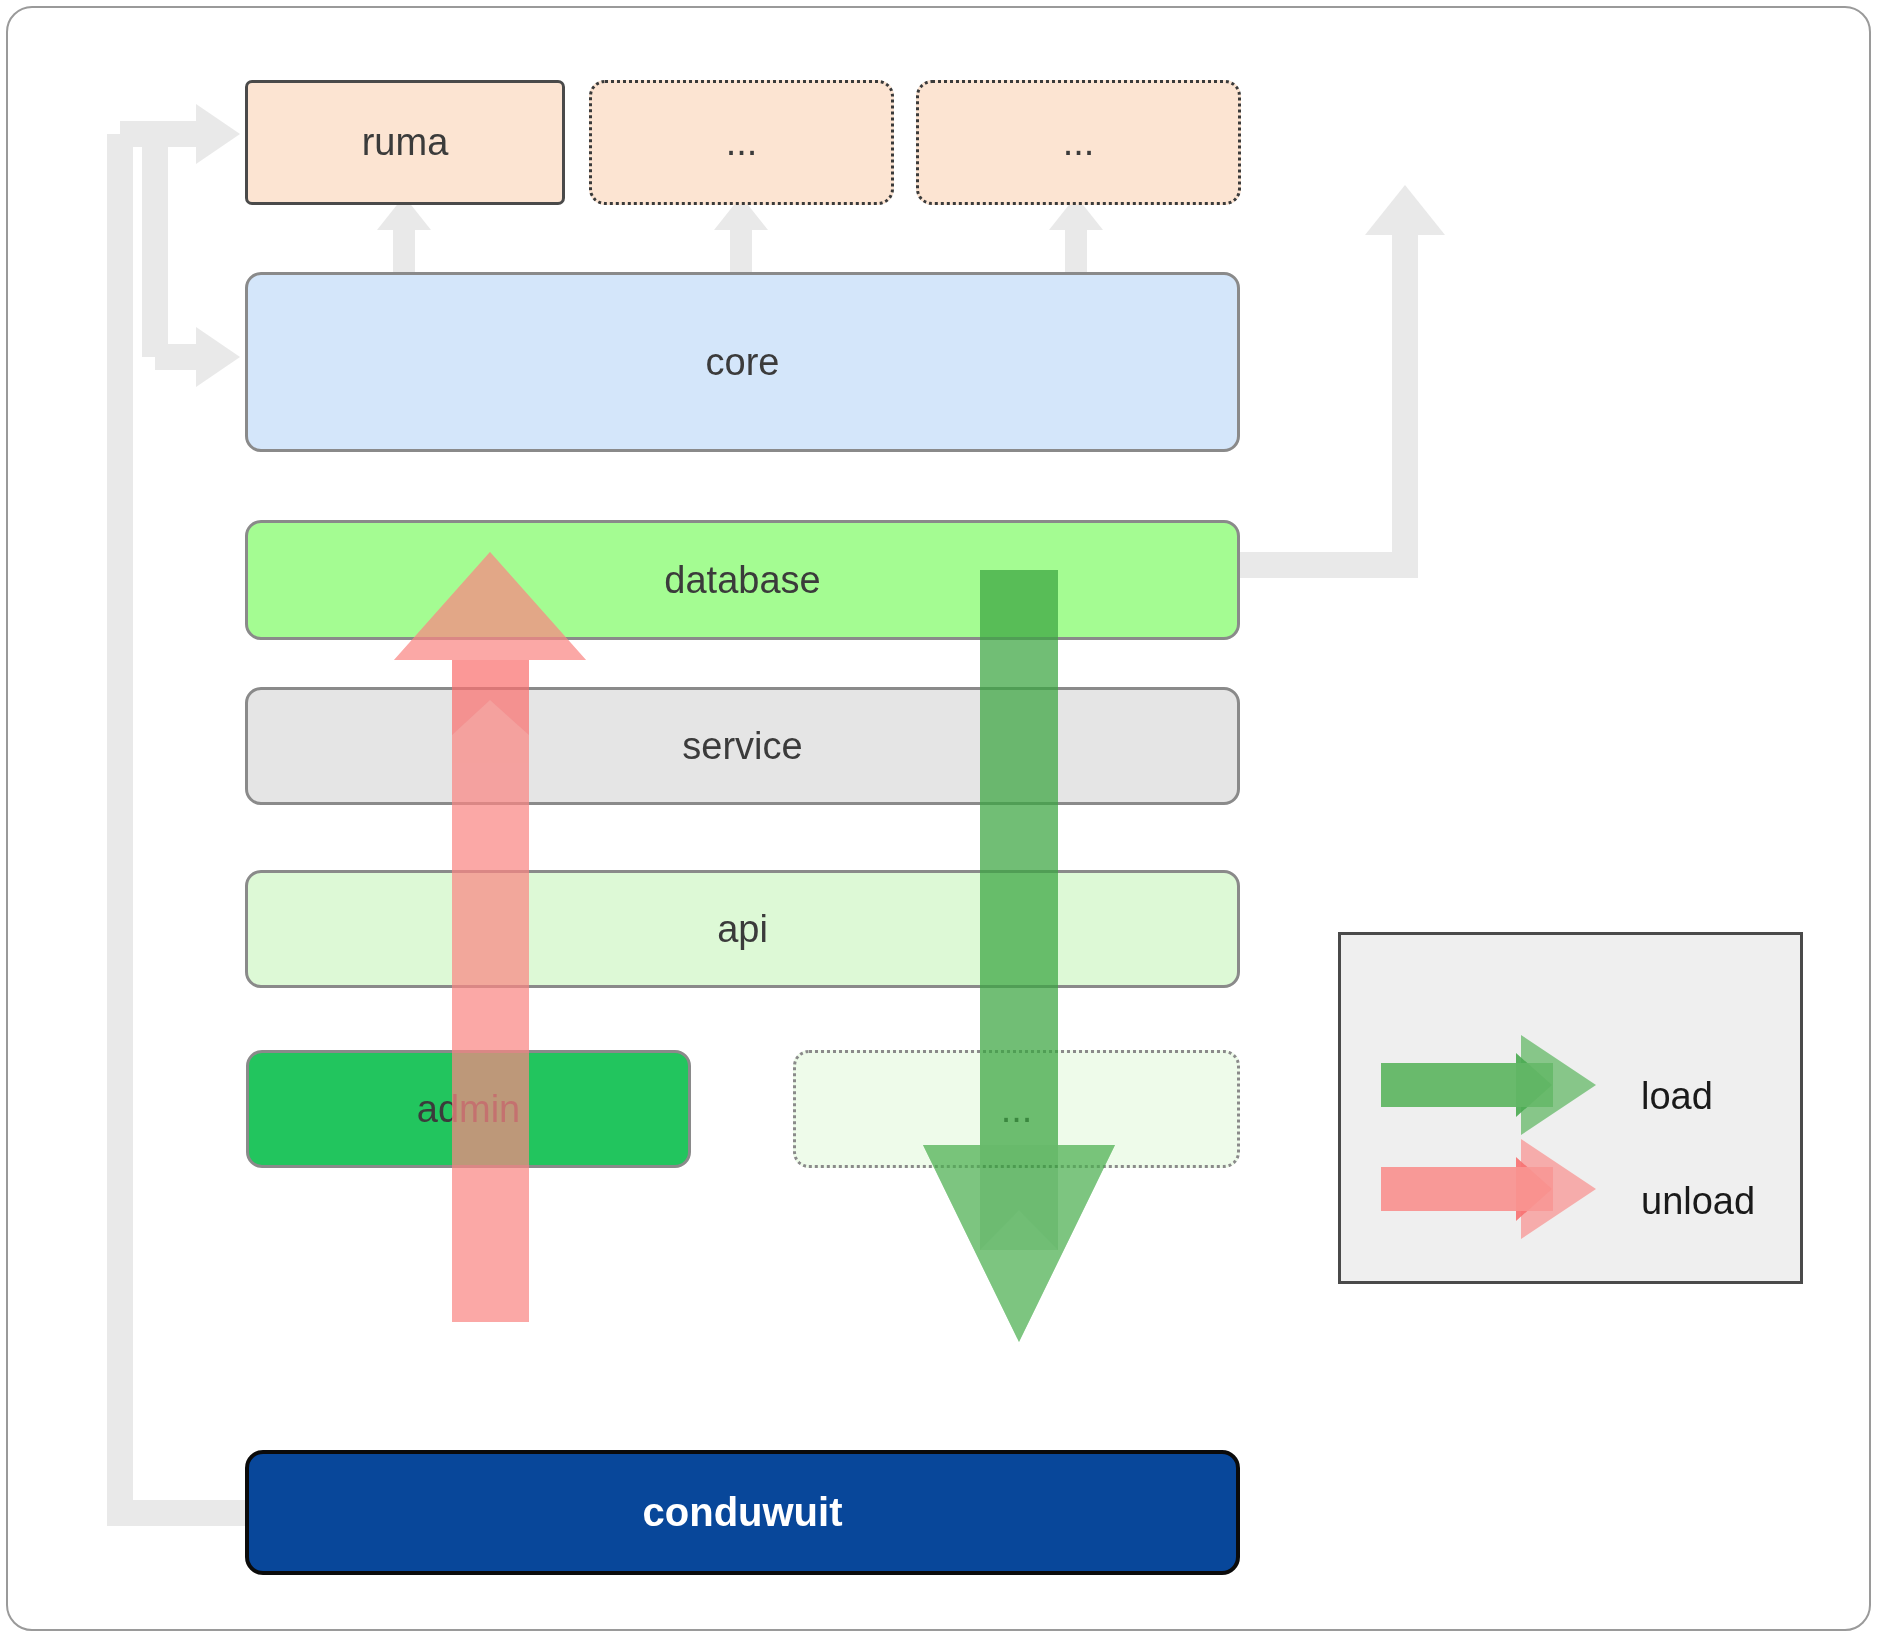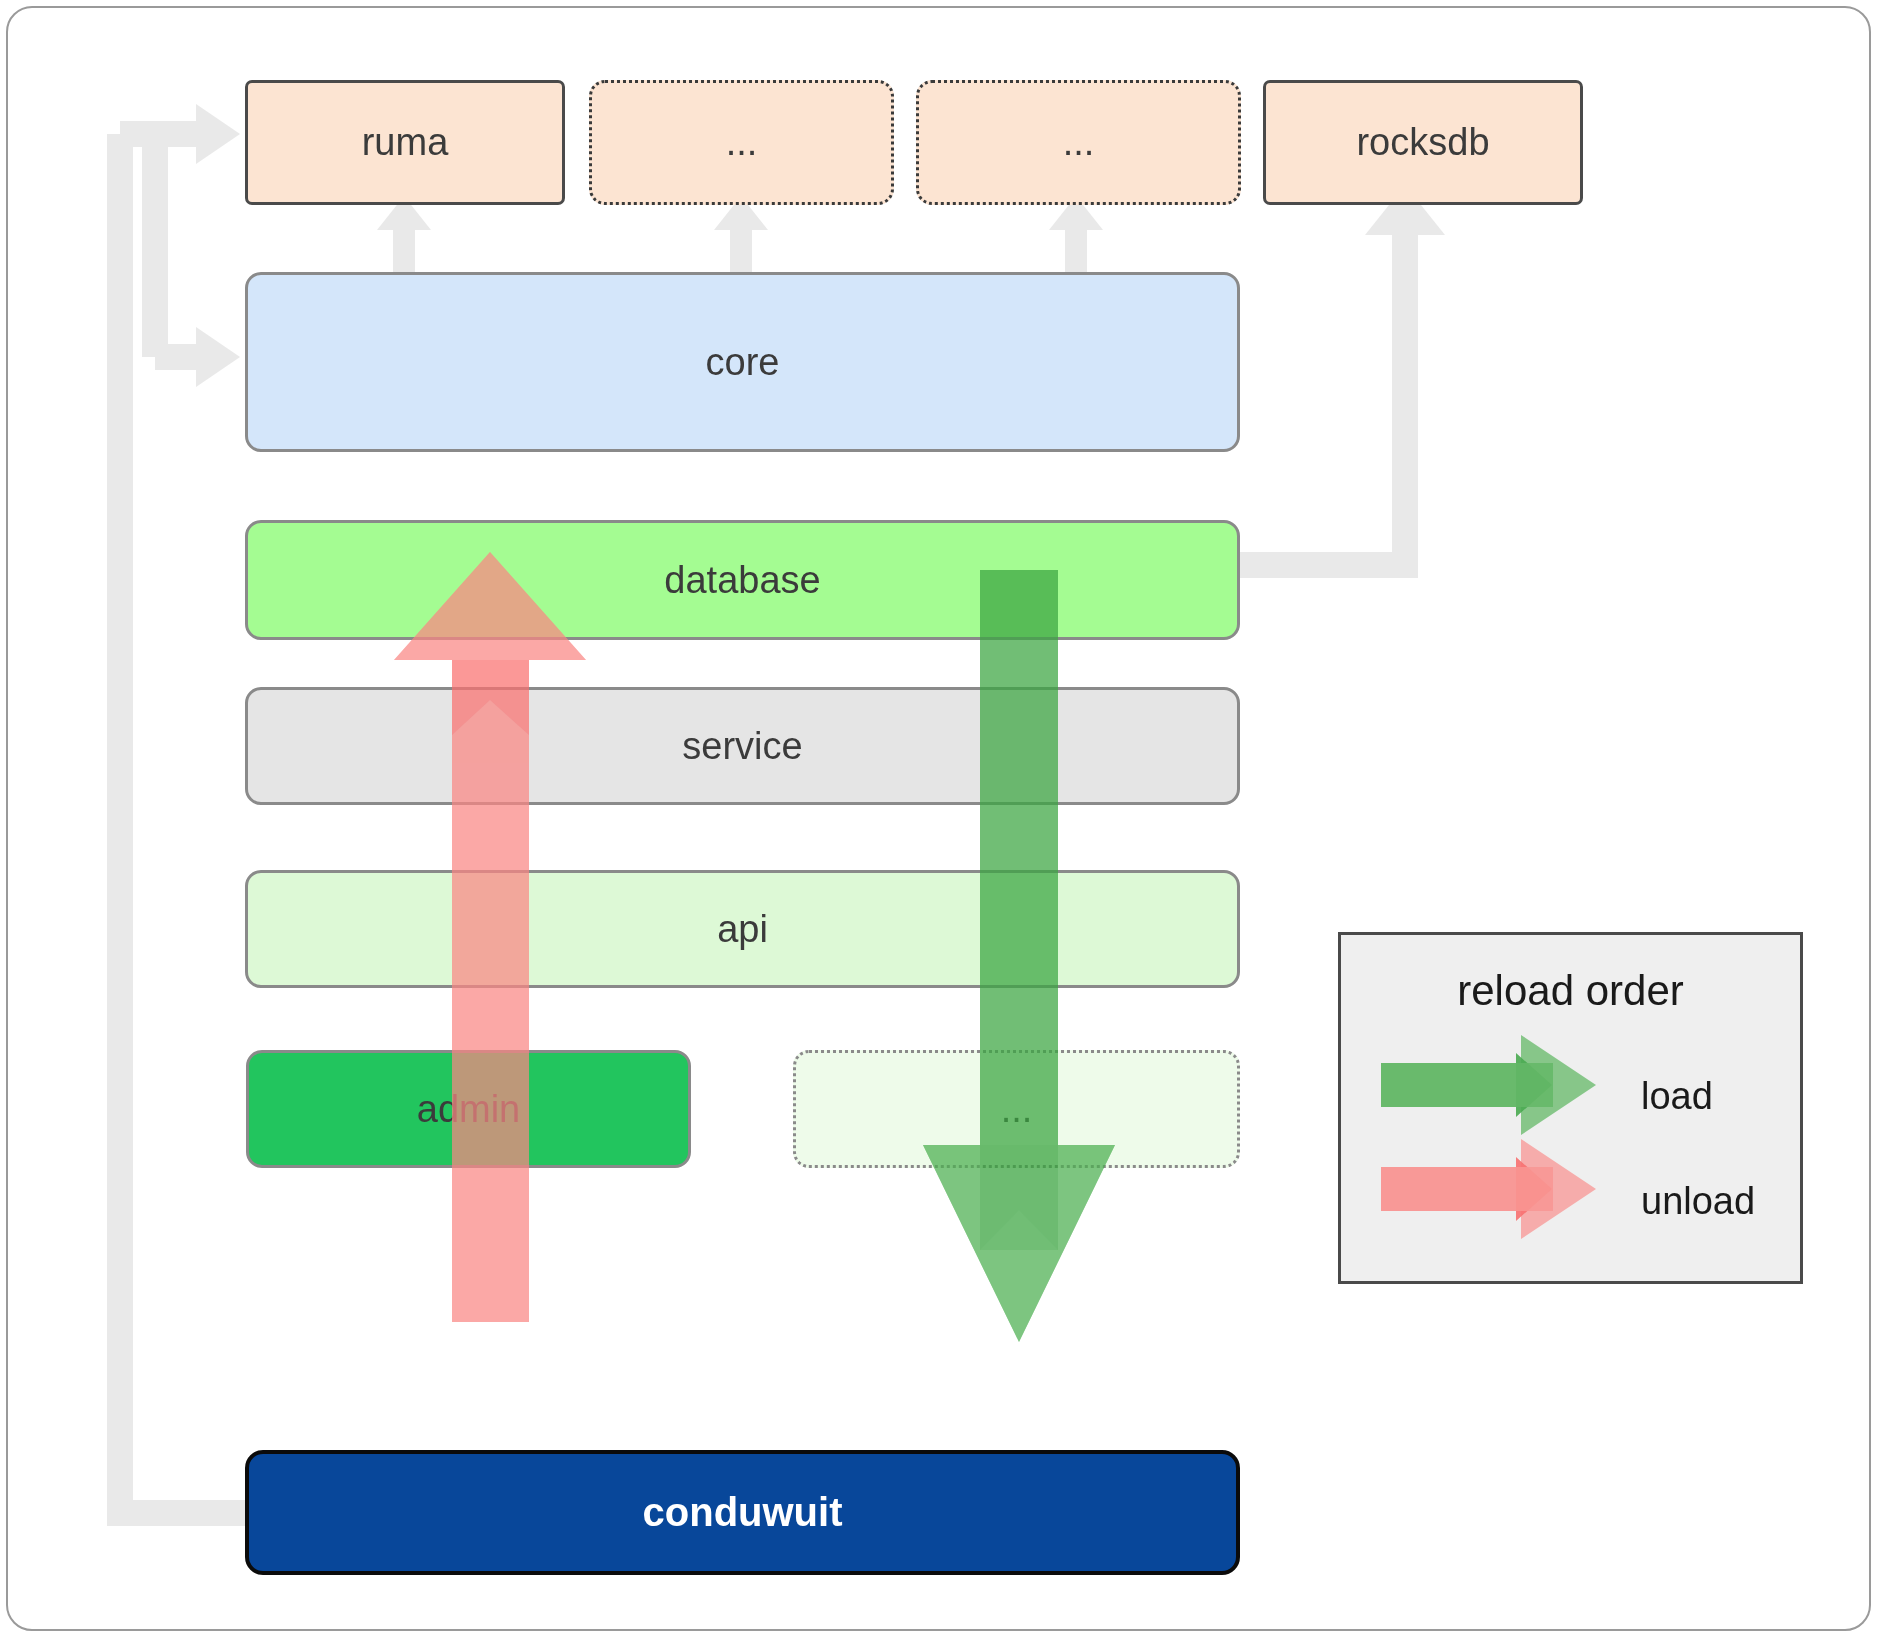--- a/index.html
+++ b/index.html
@@ -148,23 +148,20 @@
   </div>
 
   <div class="box dep-dotted" style="left:589px; top:80px; width:305px; height:125px;">
     <span>...</span>
   </div>
 
   <div class="box dep-dotted" style="left:916px; top:80px; width:325px; height:125px;">
     <span>...</span>
   </div>
 
-  <div class="box dep-solid" style="left:1263px; top:80px; width:320px; height:125px;">
-    <span>rocksdb</span>
-  </div>
 
   <div class="box core" style="left:245px; top:272px; width:995px; height:180px;">
     <span>core</span>
   </div>
 
   <div class="box layer" style="left:245px; top:520px; width:995px; height:120px; background:#a4fc92;">
     <span>database</span>
   </div>
 
   <div class="box layer" style="left:245px; top:687px; width:995px; height:118px; background:#e5e5e5;">
@@ -200,21 +197,20 @@
       <rect x="980" y="570" width="78" height="680" fill="#2e9e35" opacity="0.55"></rect>
       <polygon points="980,1145 1058,1145 1058,1250 1019,1210 980,1250" fill="#2e9e35" opacity="0.45"></polygon>
     </g>
   </svg>
 
   <div class="box root" style="left:245px; top:1450px; width:995px; height:125px;">
     <span>conduwuit</span>
   </div>
 
   <div id="legend">
-    <div class="legend-title">reload order</div>
 
     <svg width="465" height="352" viewBox="0 0 465 352" style="position:absolute;left:0;top:0;">
 
       <g opacity="0.85">
         <polygon points="40,128 180,128 180,100 255,150 180,200 180,172 40,172" fill="#4caf50" opacity="0.75"></polygon>
         <polygon points="175,118 211,150 175,182" fill="#2e9e35" opacity="0.9"></polygon>
         <rect x="40" y="128" width="172" height="44" fill="#4caf50" opacity="0.85"></rect>
       </g>
 
       <g opacity="0.85">

